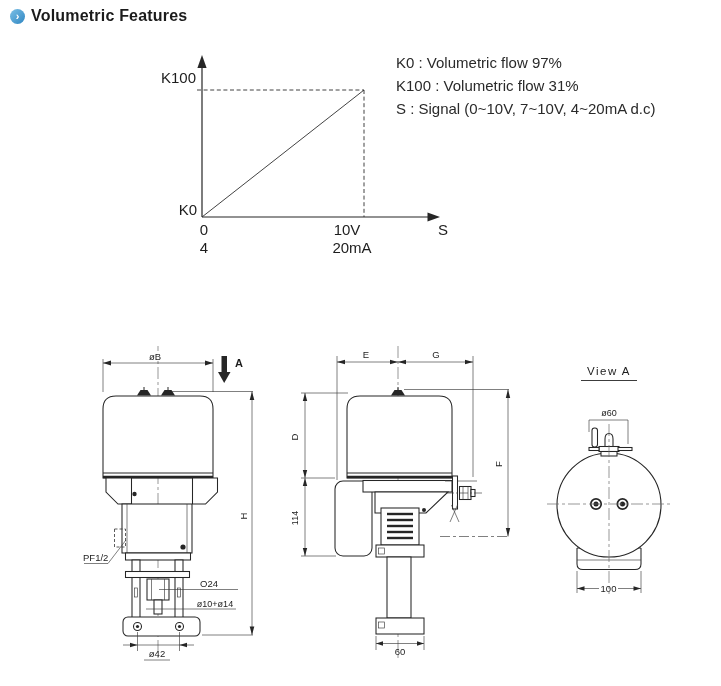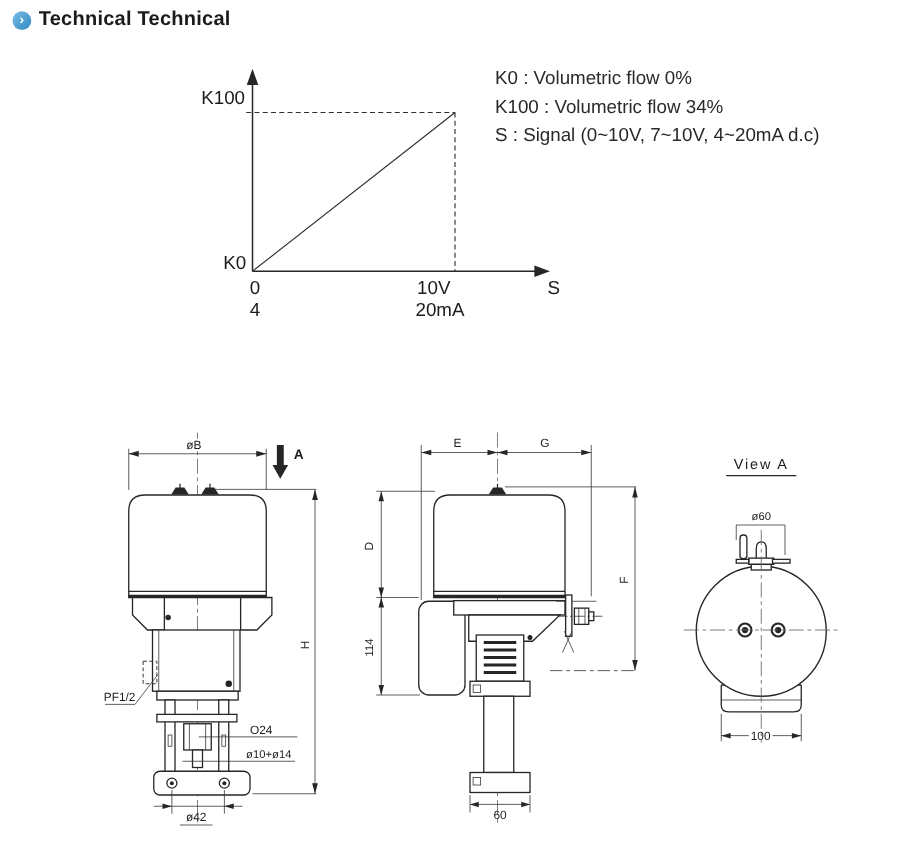--- a/index.html
+++ b/index.html
@@ -27,26 +27,26 @@
   .cl{stroke:#6a6a6a;stroke-width:0.7;fill:none;stroke-dasharray:12 3 3 3;}
   .ar{fill:#262626;stroke:none;}
 </style>
 </head>
 <body>
 
 <div class="page">
 
   <div class="title-row">
     <span class="title-icon">›</span>
-    <h1>Technical Technical</h1>
+    <h1>Volumetric Features</h1>
   </div>
 
   <div class="legend">
-    <p>K0 : Volumetric flow 0%</p>
-    <p>K100 : Volumetric flow 34%</p>
+    <p>K0 : Volumetric flow 97%</p>
+    <p>K100 : Volumetric flow 31%</p>
     <p>S : Signal (0~10V, 7~10V, 4~20mA d.c)</p>
   </div>
 
   <svg width="721" height="686" viewBox="0 0 721 686">
 
     <g>
       <line x1="202" y1="217" x2="202" y2="64" stroke="#262626" stroke-width="1.2"></line>
       <polygon class="ar" points="202,55 197.4,68 206.6,68"></polygon>
       <line x1="202" y1="217" x2="430" y2="217" stroke="#262626" stroke-width="1.2"></line>
       <polygon class="ar" points="440,217 427.5,212.4 427.5,221.6"></polygon>

